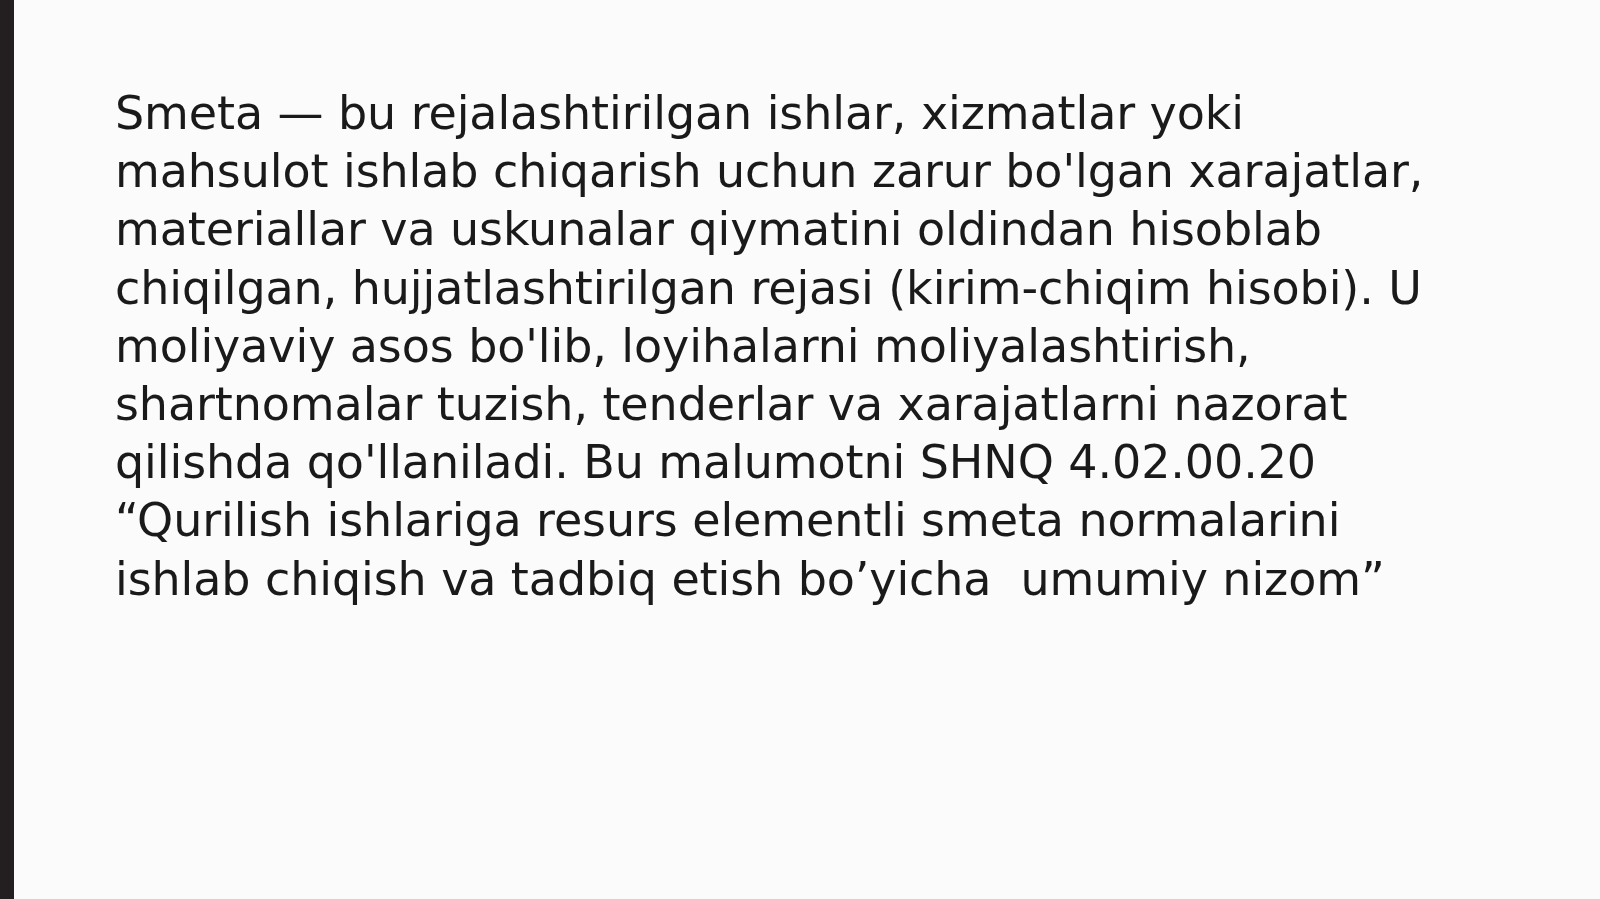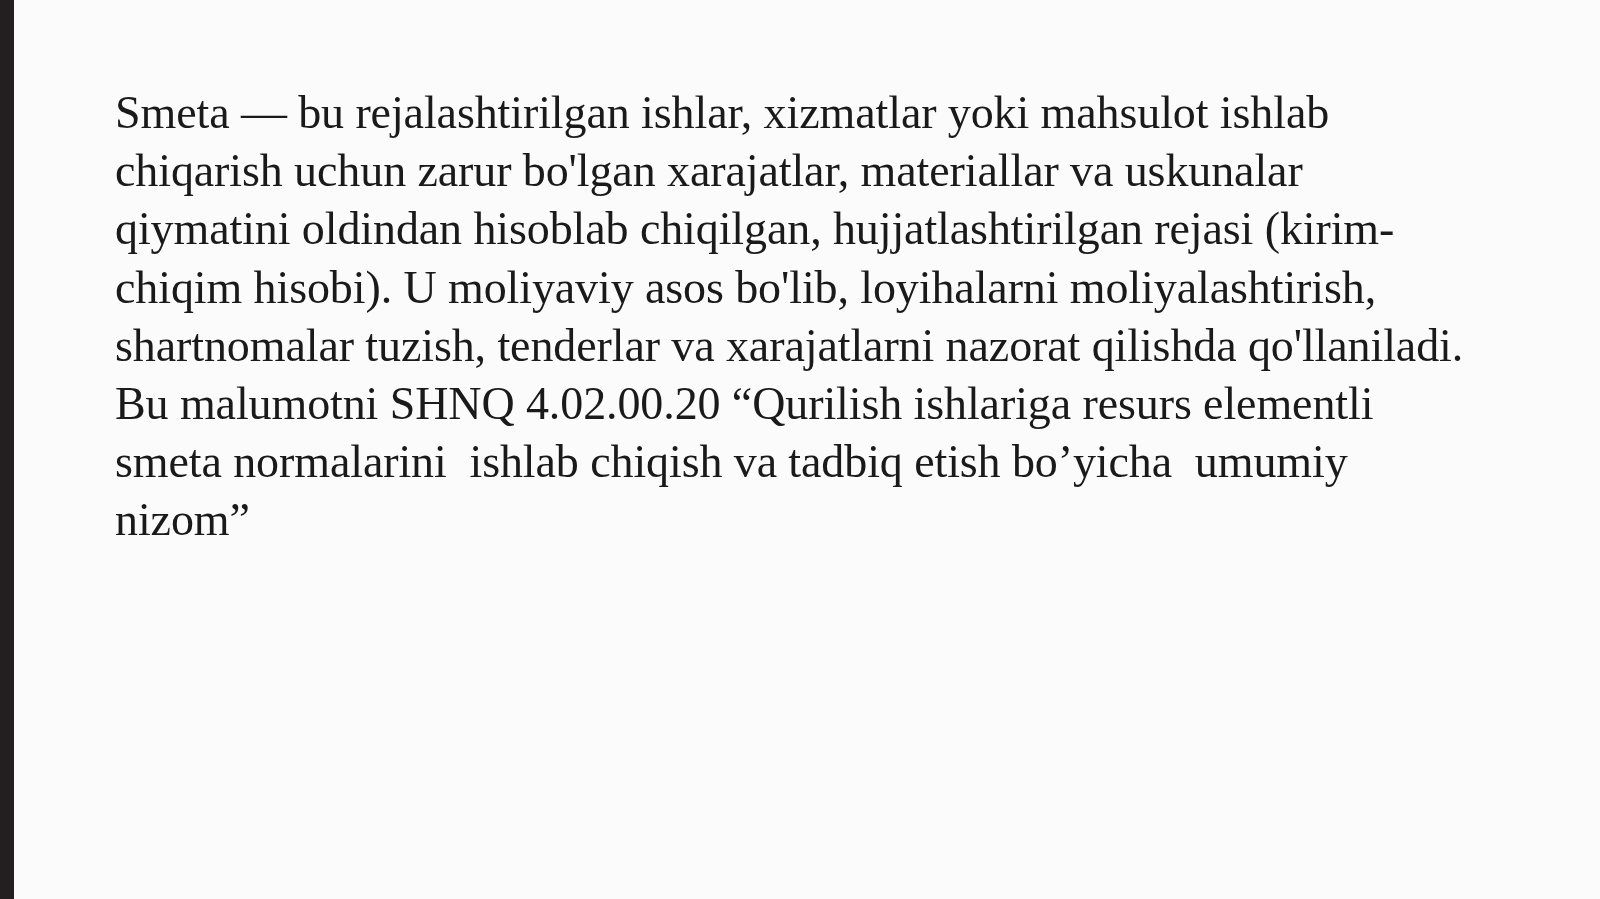--- a/index.html
+++ b/index.html
@@ -12,21 +12,20 @@
     background: #ffffff;
     font-family: "DejaVu Sans", sans-serif;
     overflow: hidden;
   }
   .slide {
     position: relative;
     width: 1600px;
     height: 899px;
     background: #fbfbfb;
     box-sizing: border-box;
-    font-family: Liberation Serif, serif;
   }
   .left-bar {
     position: absolute;
     left: 0;
     top: 0;
     width: 14px;
     height: 899px;
     background: #231f20;
   }
   .body-text {

